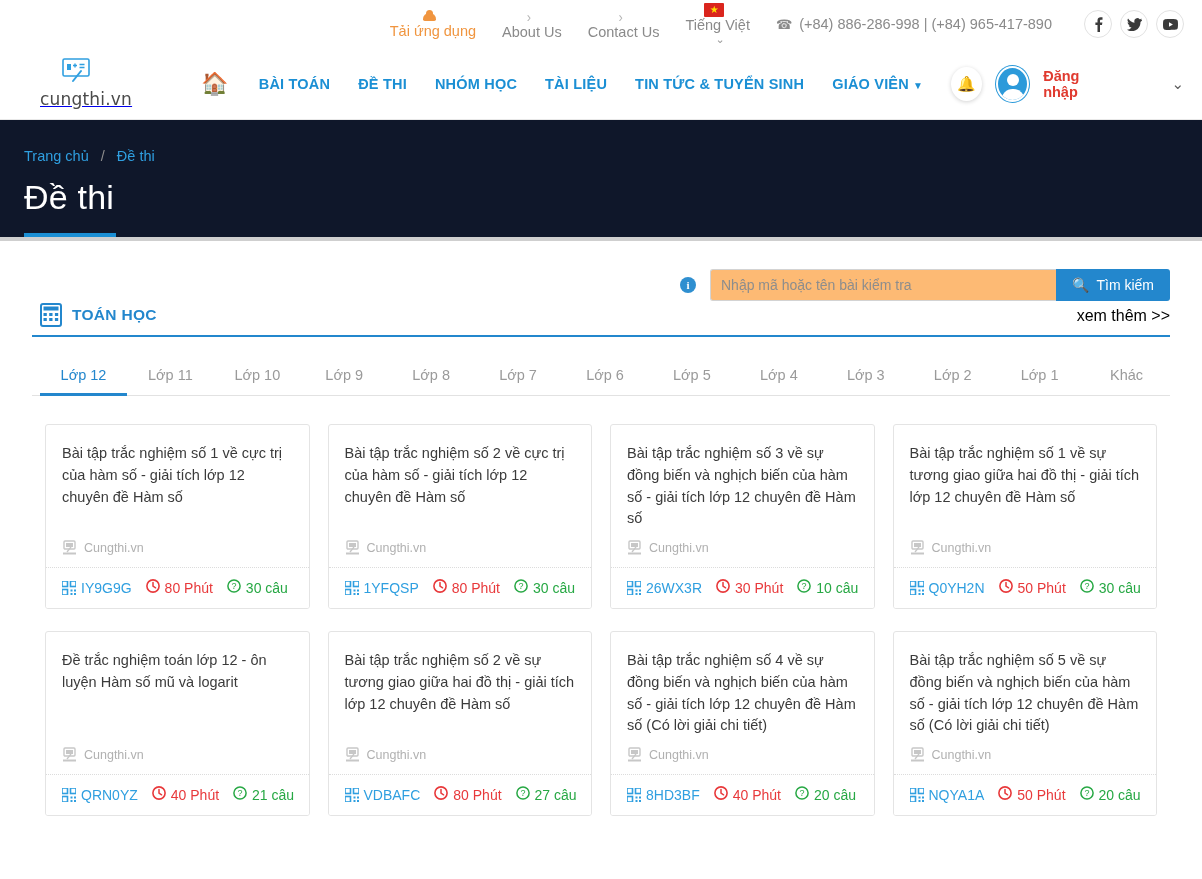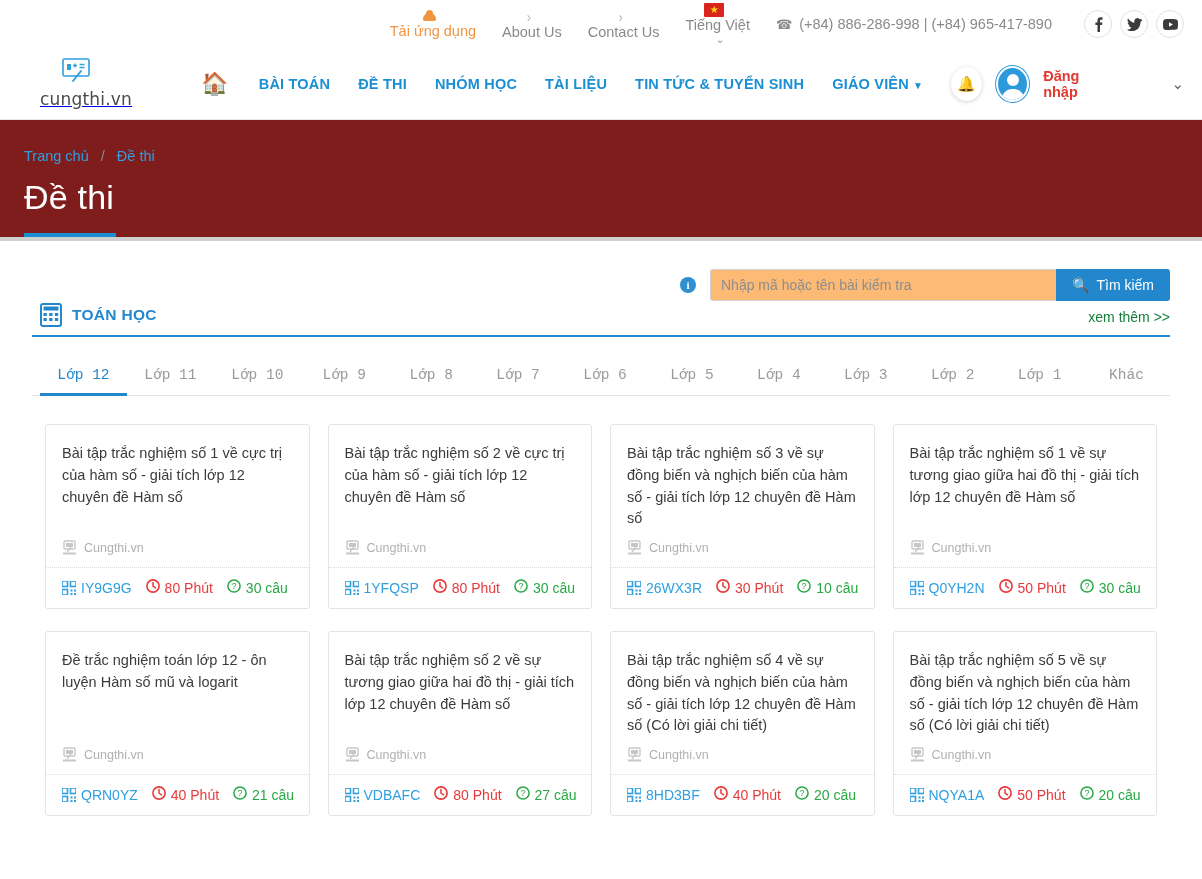--- a/index.html
+++ b/index.html
@@ -123,21 +123,21 @@
     background: #fff; transform: translateX(-50%);
   }
   .login-link {
     color: #e03a2f; font-weight: bold; font-size: 14.5px;
     text-decoration: none; margin-right: 60px;
   }
   .user-caret { color: #5a5a5a; font-size: 15px; }
 
   
   .page-header {
-    background: #7f1d1d; height: 117px;
+    background: #0f172a; height: 117px;
     padding: 28px 0 0 24px; position: relative;
   }
   .crumbs { font-size: 14.5px; color: #2f9fe0; }
   .crumbs a { color: #2f9fe0; text-decoration: none; }
   .crumb-sep { color: #8d8d8d; margin: 0 8px; }
   .page-title {
     color: #fff; font-size: 34px; font-weight: normal;
     margin: 14px 0 0 0; letter-spacing: .2px;
   }
   .title-underline {
@@ -184,29 +184,29 @@
     border-bottom: 2px solid #2387cd;
     padding-bottom: 8px;
   }
   .subject-left { display: flex; align-items: center; padding-left: 8px; }
   .calc-ico { width: 22px; height: 24px; margin-right: 10px; }
   .subject-name {
     color: #2387cd; font-size: 15.5px; font-weight: bold;
     letter-spacing: .3px;
   }
   .see-more {
-    color: #15803d; font-size: 14px; text-decoration: none;
+    color: #000000; font-size: 16px; text-decoration: none;
     padding-bottom: 2px;
   }
 
   
   .tabs {
     display: flex; align-items: center;
     border-bottom: 1px solid #e2e2e2;
-    margin-top: 20px; padding-left: 8px; font-family: Liberation Mono, monospace;
+    margin-top: 20px; padding-left: 8px;
   }
   .tab {
     font-size: 14.5px; color: #9a9a9a;
     padding: 10px 0 12px 0; width: 88px; text-align: center;
     cursor: pointer; position: relative; text-decoration: none;
   }
   .tab.active { color: #2387cd; }
   .tab.active::after {
     content: ""; position: absolute; left: 0; right: 0; bottom: -1px;
     height: 3px; background: #2387cd;

